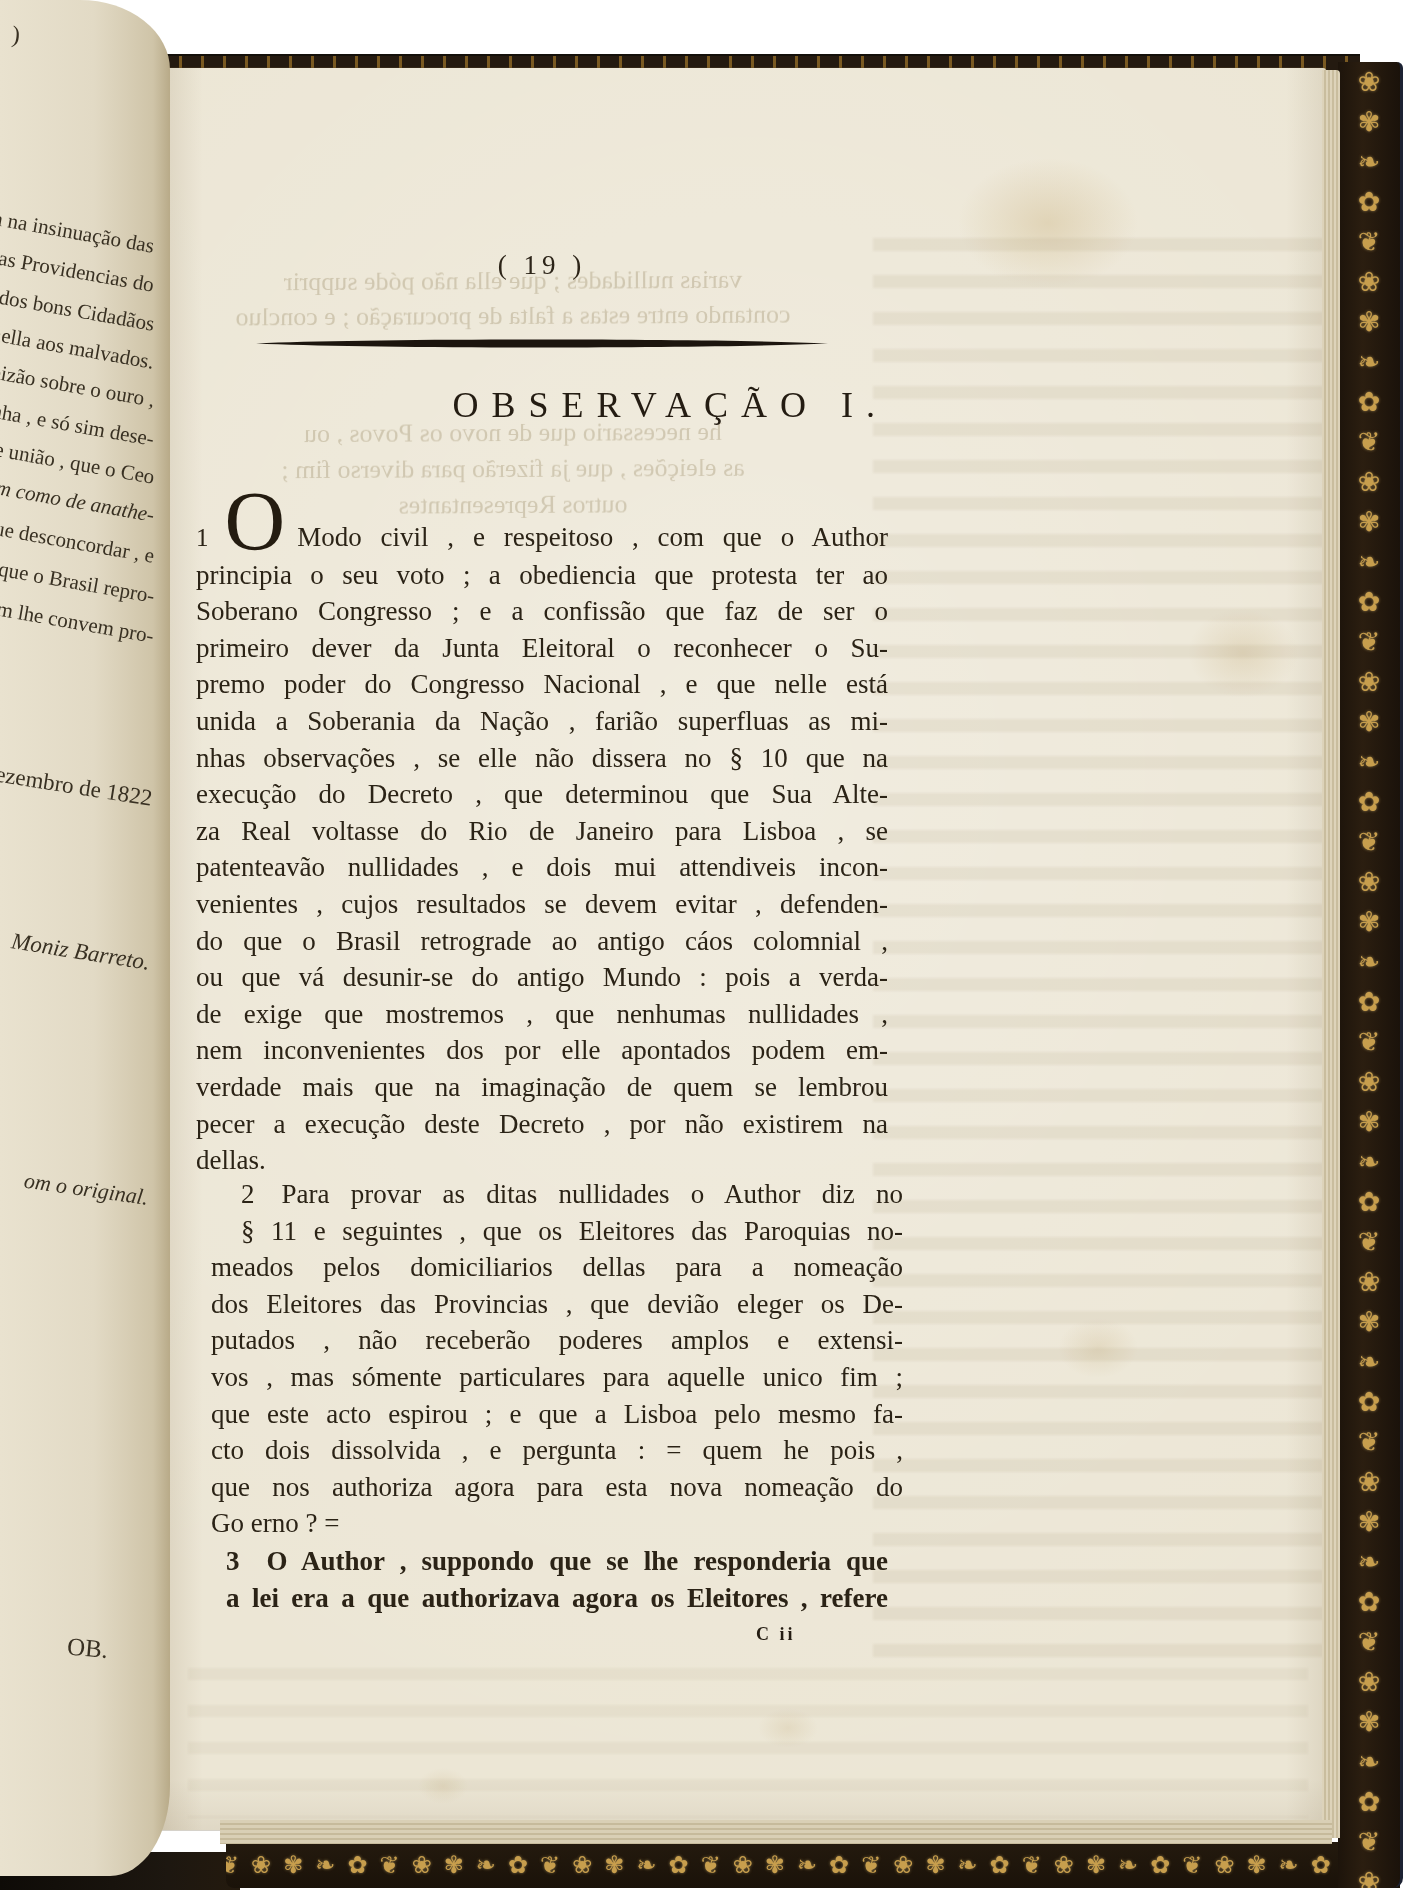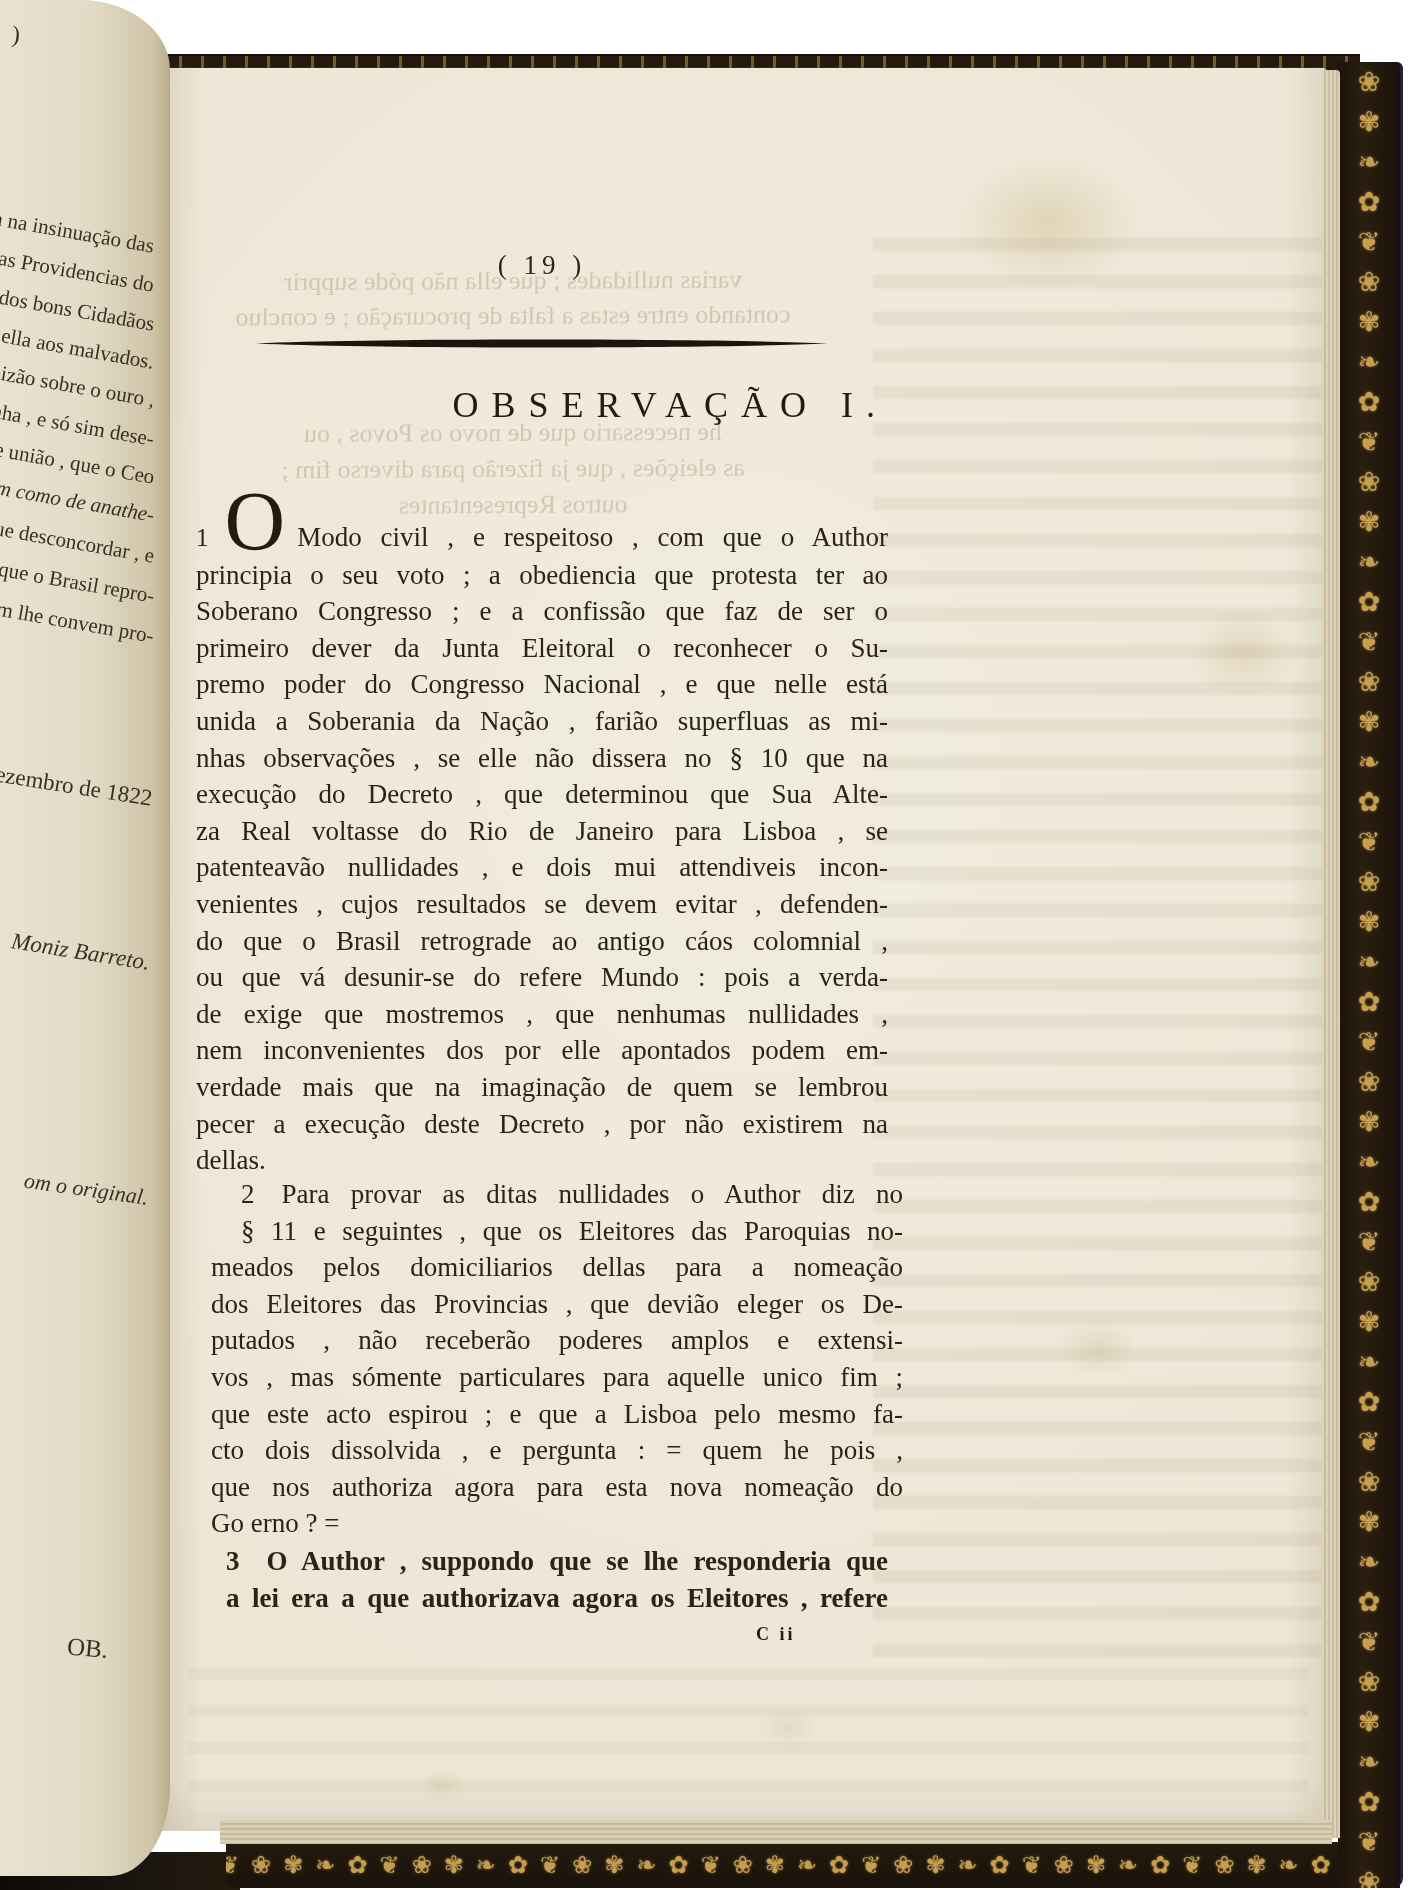--- a/index.html
+++ b/index.html
@@ -226,21 +226,21 @@
             <div class="tline">Soberano Congresso ; e a confissão que faz de ser o</div>
             <div class="tline">primeiro dever da Junta Eleitoral o reconhecer o Su-</div>
             <div class="tline">premo poder do Congresso Nacional , e que nelle está</div>
             <div class="tline">unida a Soberania da Nação , farião superfluas as mi-</div>
             <div class="tline">nhas observações , se elle não dissera no § 10 que na</div>
             <div class="tline">execução do Decreto , que determinou que Sua Alte-</div>
             <div class="tline">za Real voltasse do Rio de Janeiro para Lisboa , se</div>
             <div class="tline">patenteavão nullidades , e dois mui attendiveis incon-</div>
             <div class="tline">venientes , cujos resultados se devem evitar , defenden-</div>
             <div class="tline">do que o Brasil retrograde ao antigo cáos colomnial ,</div>
-            <div class="tline">ou que vá desunir-se do refere Mundo : pois a verda-</div>
+            <div class="tline">ou que vá desunir-se do antigo Mundo : pois a verda-</div>
             <div class="tline">de exige que mostremos , que nenhumas nullidades ,</div>
             <div class="tline">nem inconvenientes dos por elle apontados podem em-</div>
             <div class="tline">verdade mais que na imaginação de quem se lembrou</div>
             <div class="tline">pecer a execução deste Decreto , por não existirem na</div>
           </div>
         <div class="tline lastline">dellas.</div>
       </div>
 
       <div class="para p2">
         <div class="tline">2 Para provar as ditas nullidades o Author diz no</div>

